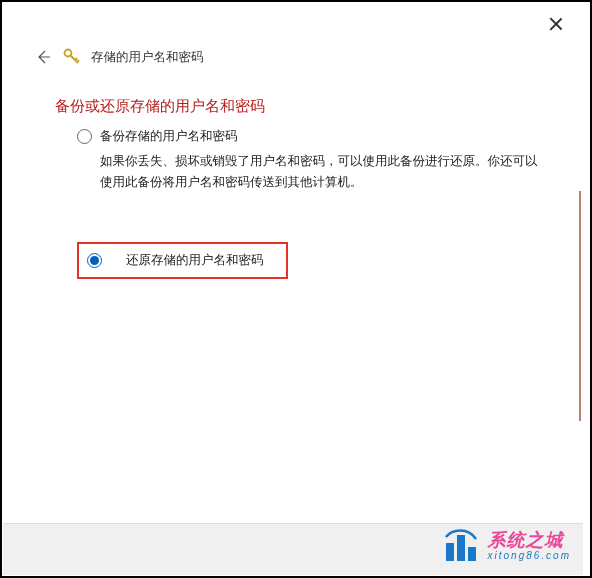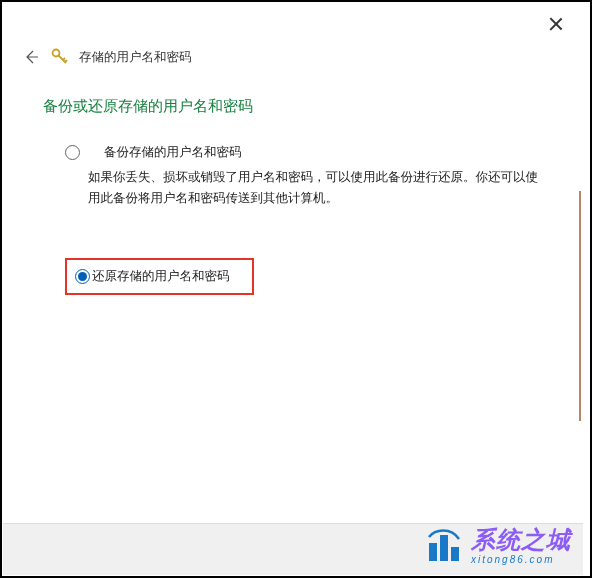--- a/index.html
+++ b/index.html
@@ -12,20 +12,21 @@
       border: 2px solid #000;
       overflow: hidden;
     }
     .dialog {
       width: 580px;
       height: 572px;
       position: absolute;
       top: 1px;
       left: 1px;
       background: #fff;
+      padding-left: 12px;
     }
     .close-btn {
       position: absolute;
       top: 14px;
       right: 20px;
       width: 14px;
       height: 14px;
       cursor: pointer;
     }
     .close-btn::before, .close-btn::after {
@@ -59,32 +60,32 @@
       height: 18px;
     }
     .header-title {
       font-size: 12.5px;
       color: #333;
     }
     .content {
       padding: 30px 40px 0 40px;
     }
     .main-heading {
-      color: #15803d;
+      color: #b91c1c;
       font-size: 15px;
       font-weight: 400;
-      margin-bottom: 28px;
+      margin-bottom: 12px;
     }
     .option-group {
       padding-left: 22px;
     }
     .option {
       display: flex;
       align-items: flex-start;
-      gap: 24px;
+      gap: 8px;
       margin-bottom: 6px;
     }
     .radio {
       width: 15px;
       height: 15px;
       border: 1px solid #666;
       border-radius: 50%;
       flex-shrink: 0;
       margin-top: 1px;
       position: relative;
@@ -110,21 +111,21 @@
     .option-desc {
       font-size: 12.5px;
       color: #222;
       line-height: 1.7;
       padding-left: 23px;
       margin-bottom: 48px;
     }
     .option-highlighted {
       display: inline-flex;
       align-items: center;
-      gap: 2px;
+      gap: 24px;
       border: 2.5px solid #e33427;
       padding: 8px 22px 8px 8px;
     }
     .bottom-bar {
       position: absolute;
       bottom: 0;
       left: 0;
       right: 0;
       height: 52px;
       background: #f0f0f0;
@@ -141,23 +142,23 @@
     .wm-logo {
       width: 42px;
       height: 42px;
     }
     .wm-text {
       display: flex;
       flex-direction: column;
       line-height: 1.1;
     }
     .wm-main {
-      font-size: 24px;
+      font-size: 18px;
       font-weight: bold;
-      color: #8b5cf6;
+      color: #ec4899;
       font-style: italic;
       letter-spacing: 1px;
     }
     .wm-sub {
       font-size: 10px;
       color: #1978c8;
       font-style: italic;
       letter-spacing: 2px;
       font-weight: normal;
     }

